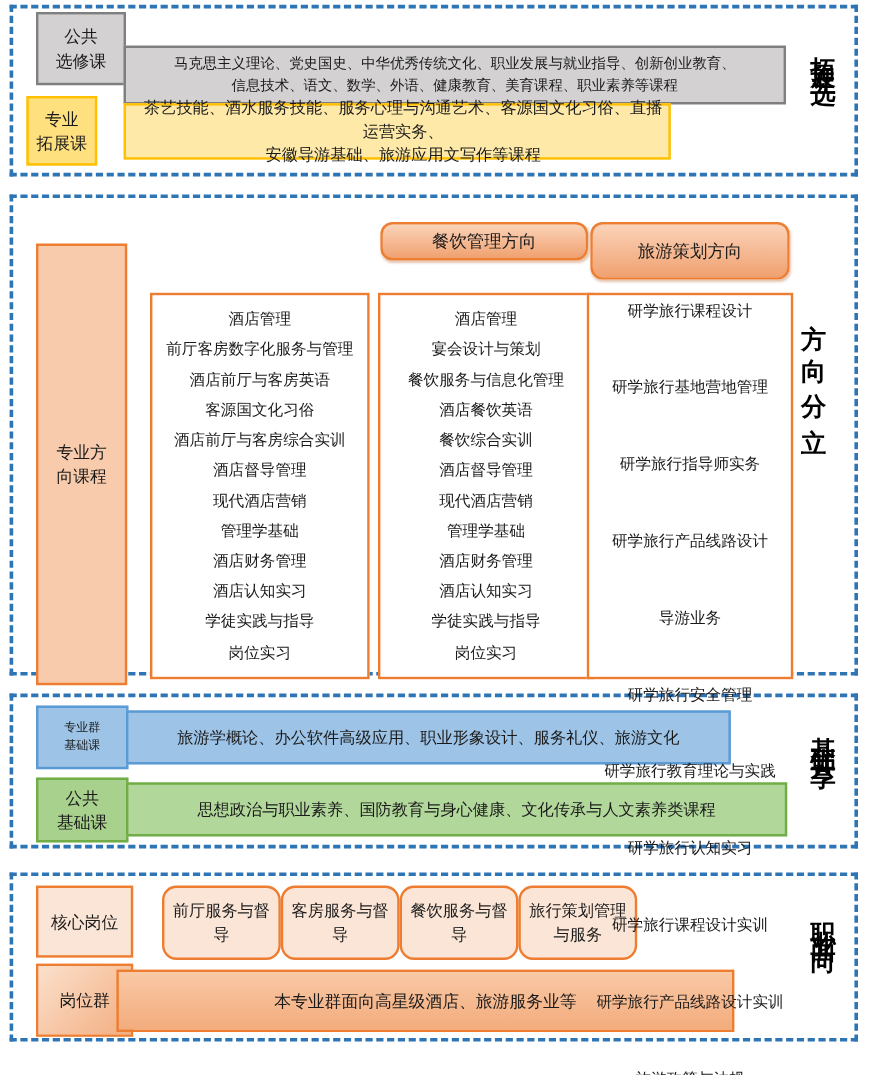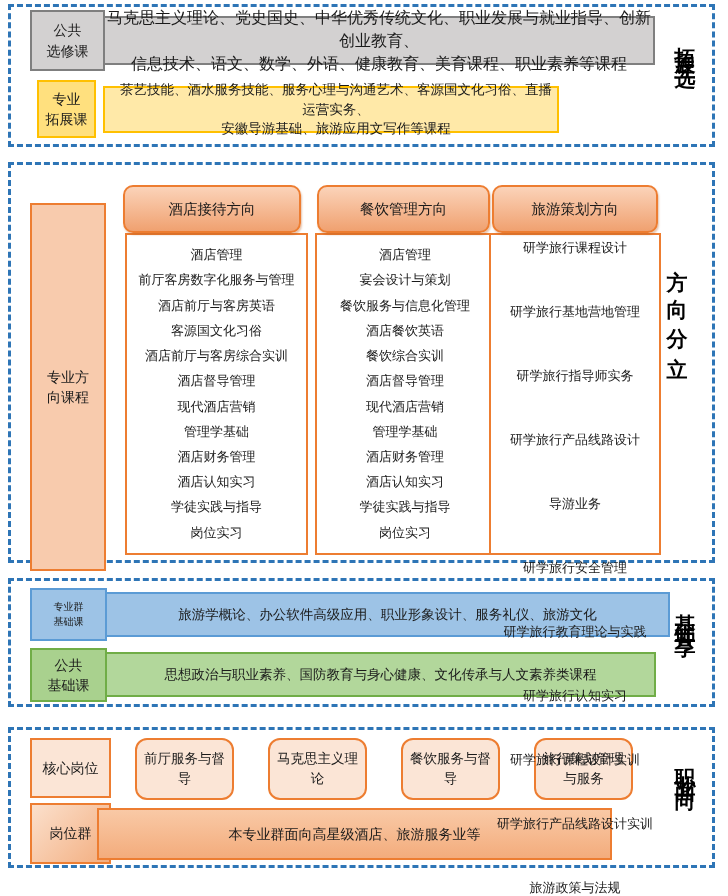--- a/index.html
+++ b/index.html
@@ -13,21 +13,21 @@
   .pre{white-space:pre-line;}
   .box{position:absolute;box-sizing:border-box;display:flex;align-items:center;justify-content:center;text-align:center;line-height:1.45;}
   
   .side-label{
     position:absolute;writing-mode:vertical-rl;text-orientation:upright;
     font-weight:bold;font-size:21px;letter-spacing:7px;color:#000;
   }
   .side-spread{letter-spacing:29px;}
   
   .lbl-gray{background:var(--gray-fill,#D3D1D1);border:2px solid var(--gray-border,#7F7F7F);font-size:14px;}
-  .cnt-gray{background:var(--gray-fill,#D3D1D1);border:2px solid var(--gray-border,#7F7F7F);font-size:16px;}
+  .cnt-gray{background:var(--gray-fill,#D3D1D1);border:2px solid var(--gray-border,#7F7F7F);font-size:12px;margin-top:22px;}
   .lbl-yellow{background:var(--yellow-label-fill,#FFE07E);border:2px solid var(--yellow-border,#FFC000);font-size:14px;}
   .cnt-yellow{background:var(--yellow-content-fill,#FFE9A8);border:2px solid var(--yellow-border,#FFC000);font-size:13.5px;}
   
   .tall-box{
     background:var(--orange-fill,#F8CBAD);border:2px solid var(--orange-border,#ED7D31);
     font-size:14px;
     margin-top:13px;
   }
   .arrow-badge{position:absolute;left:11px;top:31px;width:99px;height:35px;
     background:var(--orange-border,#ED7D31);
@@ -42,30 +42,31 @@
     border:2px solid var(--orange-border,#ED7D31);border-radius:10px;
     background:linear-gradient(180deg,var(--orange-gradient-top,#FBD3B9) 0%,var(--orange-gradient-bottom,#F0A170) 100%);
     display:flex;align-items:center;justify-content:center;font-size:14.5px;
     box-shadow:1px 2px 2px rgba(180,90,30,.35);
   }
   .col-body{
     position:absolute;box-sizing:border-box;z-index:2;
     border:2px solid var(--orange-border,#ED7D31);background:#fff;
     display:flex;flex-direction:column;justify-content:space-evenly;align-items:center;
     padding:4px 2px;
+    margin-top:11px;
   }
   .course{font-size:13px;white-space:nowrap;text-align:center;}
   
   .lbl-blue{background:var(--blue-fill,#9DC3E6);border:2px solid var(--blue-border,#5B9BD5);font-size:10px;}
   .cnt-blue{background:var(--blue-fill,#9DC3E6);border:2px solid var(--blue-border,#5B9BD5);font-size:13.5px;}
   .lbl-green{background:var(--green-fill,#A9D18E);border:2px solid var(--green-border,#70AD47);font-size:14px;}
   .cnt-green{background:var(--green-content-fill,#B2D79B);border:2px solid var(--green-border,#70AD47);font-size:13.5px;}
   
   .lbl-peach{background:var(--peach-fill,#FBE5D6);border:2px solid var(--orange-border,#ED7D31);font-size:14px;}
-  .positions-row{position:absolute;left:124px;top:8px;height:62px;display:flex;gap:34px;}
+  .positions-row{position:absolute;left:124px;top:8px;height:62px;display:flex;}
   .pos-box{
     width:99px;height:62px;box-sizing:border-box;border-radius:12px;
     border:2px solid var(--orange-border,#ED7D31);background:var(--peach-fill,#FBE5D6);
     display:flex;align-items:center;justify-content:center;text-align:center;
     font-size:13.5px;line-height:1.5;padding:2px;
   }
   .group-label{background:linear-gradient(135deg,#FBE0CC 0%,#F3AE80 100%);border:2px solid var(--orange-border,#ED7D31);font-size:14px;}
   .group-bar{
     background:linear-gradient(180deg,#F9C9A6 0%,#F3AC7C 100%);
     border:2px solid var(--orange-border,#ED7D31);font-size:14px;
@@ -74,48 +75,47 @@
 </head>
 <body>
 
 <div class="page">
 
   <section class="panel" style="left:8px;top:4px;width:707px;height:143px;">
     <div class="box pre lbl-gray" style="left:19px;top:3px;width:75px;height:61px;">公共
 选修课</div>
     <div class="box pre cnt-gray" style="left:92px;top:9px;width:552px;height:49px;">马克思主义理论、党史国史、中华优秀传统文化、职业发展与就业指导、创新创业教育、
 信息技术、语文、数学、外语、健康教育、美育课程、职业素养等课程</div>
-    <div class="box pre lbl-yellow" style="left:26px;top:73px;width:59px;height:58px;">专业
+    <div class="box pre lbl-yellow" style="left:11px;top:73px;width:59px;height:58px;">专业
 拓展课</div>
     <div class="box pre cnt-yellow" style="left:92px;top:79px;width:456px;height:47px;padding-left:10px;">茶艺技能、酒水服务技能、服务心理与沟通艺术、客源国文化习俗、直播运营实务、
 安徽导游基础、旅游应用文写作等课程</div>
     <div class="side-label" style="left:660px;top:23px;">拓展互选</div>
   </section>
 
   <section class="panel" style="left:8px;top:162px;width:707px;height:401px;">
     <div class="box pre tall-box" style="left:19px;top:25px;width:76px;height:368px;">专业方
 向课程</div>
 
-    <div class="col-header" style="left:112px;top:20px;width:178px;height:48px;">酒店接待方向</div>
     <div class="col-body" style="left:114px;top:68px;width:183px;height:322px;">
         <div class="course">酒店管理</div>
         <div class="course">前厅客房数字化服务与管理</div>
         <div class="course">酒店前厅与客房英语</div>
         <div class="course">客源国文化习俗</div>
         <div class="course">酒店前厅与客房综合实训</div>
         <div class="course">酒店督导管理</div>
         <div class="course">现代酒店营销</div>
         <div class="course">管理学基础</div>
         <div class="course">酒店财务管理</div>
         <div class="course">酒店认知实习</div>
         <div class="course">学徒实践与指导</div>
         <div class="course">岗位实习</div>
       </div>
 
-    <div class="col-header" style="left:306px;top:20px;width:173px;height:48px;text-align:right;">餐饮管理方向</div>
+    <div class="col-header" style="left:306px;top:20px;width:173px;height:32px;text-align:right;">餐饮管理方向</div>
     <div class="col-body" style="left:304px;top:68px;width:180px;height:322px;">
         <div class="course">酒店管理</div>
         <div class="course">宴会设计与策划</div>
         <div class="course">餐饮服务与信息化管理</div>
         <div class="course">酒店餐饮英语</div>
         <div class="course">餐饮综合实训</div>
         <div class="course">酒店督导管理</div>
         <div class="course">现代酒店营销</div>
         <div class="course">管理学基础</div>
         <div class="course">酒店财务管理</div>
@@ -139,32 +139,32 @@
         <div class="course">旅游政策与法规</div>
         <div class="course">管理学基础</div>
       </div>
 
     <div class="side-label side-spread" style="left:652px;top:88px;">方向分立</div>
   </section>
 
   <section class="panel" style="left:8px;top:578px;width:707px;height:129px;">
     <div class="box pre lbl-blue" style="left:19px;top:7px;width:77px;height:53px;">专业群
 基础课</div>
-    <div class="box cnt-blue" style="left:94px;top:11px;width:565px;height:45px;">旅游学概论、办公软件高级应用、职业形象设计、服务礼仪、旅游文化</div>
+    <div class="box cnt-blue" style="left:94px;top:11px;width:504px;height:45px;">旅游学概论、办公软件高级应用、职业形象设计、服务礼仪、旅游文化</div>
     <div class="box pre lbl-green" style="left:19px;top:67px;width:77px;height:54px;">公共
 基础课</div>
     <div class="box cnt-green" style="left:94px;top:71px;width:551px;height:45px;">思想政治与职业素养、国防教育与身心健康、文化传承与人文素养类课程</div>
     <div class="side-label" style="left:660px;top:16px;">基础共享</div>
   </section>
 
   <section class="panel" style="left:8px;top:727px;width:707px;height:141px;">
     <div class="box lbl-peach" style="left:19px;top:8px;width:81px;height:60px;">核心岗位</div>
     <div class="positions-row">
         <div class="pos-box">前厅服务与督导</div>
-        <div class="pos-box">马克思主义理论</div>
+        <div class="pos-box">客房服务与督导</div>
         <div class="pos-box">餐饮服务与督导</div>
         <div class="pos-box">旅行策划管理与服务</div>
       </div>
     <div class="box group-label" style="left:19px;top:73px;width:81px;height:61px;">岗位群</div>
     <div class="box group-bar" style="left:86px;top:78px;width:515px;height:52px;">本专业群面向高星级酒店、旅游服务业等</div>
     <div class="side-label" style="left:660px;top:22px;">职业面向</div>
   </section>
 
 </div>
 

